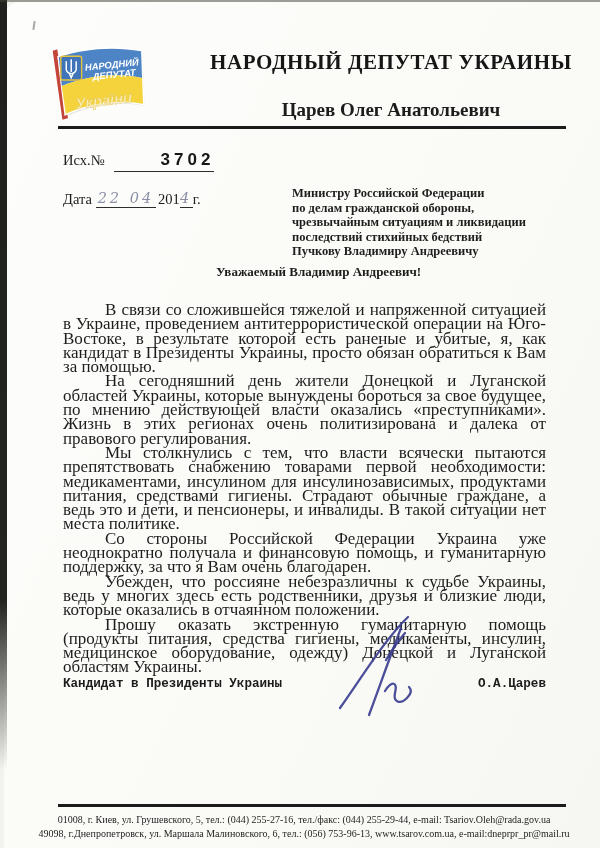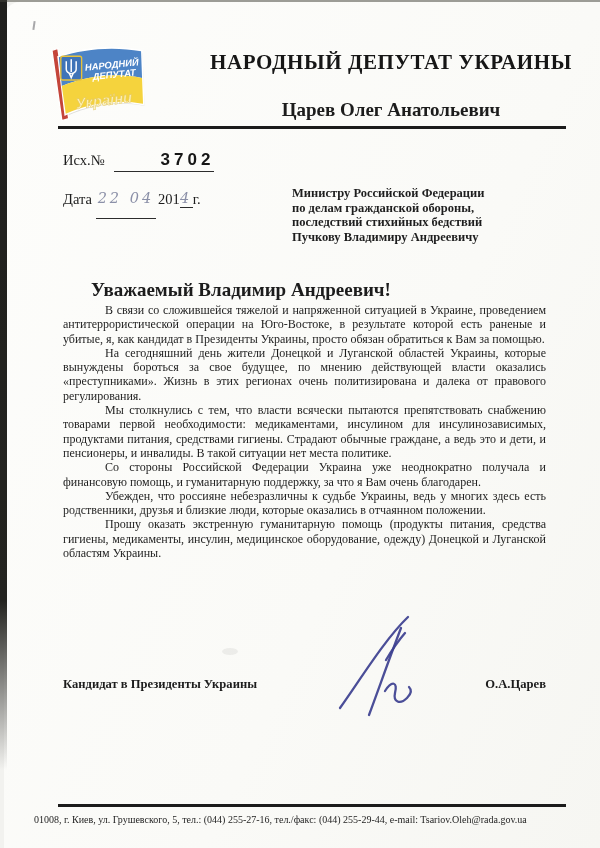--- a/index.html
+++ b/index.html
@@ -36,40 +36,40 @@
 
   .ref-out { position:absolute; left:63px; top:150px; font-size:14.5px; }
   .ref-number { display:inline-block; min-width:100px; text-align:right;
     border-bottom:1.6px solid #2c2c2c; margin-left:10px; padding-bottom:1px;
     font-family:"Liberation Sans", sans-serif; font-weight:bold; font-size:17px;
     letter-spacing:4px; color:#161616; }
   .ref-date { position:absolute; left:63px; top:191px; font-size:14.5px; }
   .hand { font-style:italic; color:var(--handwriting-ink); letter-spacing:3px;
     font-family:"DejaVu Serif", serif; }
   .date-line { display:inline-block; min-width:60px; text-align:center;
-    border-bottom:1.4px solid #2c2c2c; margin:0 2px 0 4px; padding-bottom:12px;
+    border-bottom:1.4px solid #2c2c2c; margin:0 2px 0 4px; padding-bottom:1px;
     transform:translateY(-1px); }
   .digit-line { display:inline-block; min-width:13px; text-align:center;
     border-bottom:1.4px solid #2c2c2c; padding-bottom:1px; transform:translateY(-1px); }
 
   .recipient { position:absolute; left:292px; top:186px; width:252px;
     font-weight:bold; font-size:12.5px; line-height:14.6px; color:#1e1e1e; }
 
-  .salutation { position:absolute; left:63px; top:279px; width:483px;
-    text-align:left; text-indent:28px; font-weight:bold; font-size:19px; }
+  .salutation { position:absolute; left:63px; top:264px; width:483px;
+    text-align:center; text-indent:28px; font-weight:bold; font-size:13px; }
 
   .body-text { position:absolute; left:63px; top:303px; width:483px;
-    font-size:12px; line-height:14.3px; text-align:justify; color:#1d1d1d; }
+    font-size:17px; line-height:14.3px; text-align:justify; color:#1d1d1d; }
   .body-text p { margin:0; text-indent:42px; }
 
   .sig-row { position:absolute; left:63px; top:677px; width:483px;
-    display:flex; justify-content:space-between; font-weight:bold; font-size:12.6px; }
+    display:flex; justify-content:space-between; font-weight:bold; font-size:12.6px;font-family:Liberation Mono, monospace; }
   .signature-svg { position:absolute; left:328px; top:610px; width:134px; height:118px; }
 
-  .footer { position:absolute; left:34px; top:813px; width:540px; text-align:left;
+  .footer { position:absolute; left:34px; top:813px; width:540px; text-align:center;
     font-size:10px; line-height:13.5px; color:#242424; }
 
   .flag-blue { fill:var(--flag-blue); }
   .flag-yellow { fill:var(--flag-yellow); }
   .pole-red { fill:var(--pole-red); }
   .sig-stroke { stroke:var(--signature-ink); fill:none; stroke-width:2.3;
     stroke-linecap:round; opacity:0.92; }
 </style>
 </head>
 <body style="--flag-blue: #4d84c6; --flag-yellow: #f5d33d; --pole-red: #c4453a; --signature-ink: #3c3f8f; --handwriting-ink: #8b90a8; --ink: #1c1c1c;">
@@ -117,20 +117,21 @@
     <span>Исх.№</span><span class="ref-number">3702</span>
   </div>
 
   <div class="ref-date">
     <span>Дата</span><span class="date-line hand">22 04</span><span>201</span><span class="digit-line hand">4</span><span>г.</span>
   </div>
 
   <div class="recipient">
       <div>Министру Российской Федерации</div>
       <div>по делам гражданской обороны,</div>
+      <div>чрезвычайным ситуациям и ликвидации</div>
       <div>последствий стихийных бедствий</div>
       <div>Пучкову Владимиру Андреевичу</div>
     </div>
 
   <div class="salutation">Уважаемый Владимир Андреевич!</div>
 
   <div class="body-text">
       <p>В связи со сложившейся тяжелой и напряженной ситуацией в Украине, проведением антитеррористической операции на Юго-Востоке, в результате которой есть раненые и убитые, я, как кандидат в Президенты Украины, просто обязан обратиться к Вам за помощью.</p>
       <p>На сегодняшний день жители Донецкой и Луганской областей Украины, которые вынуждены бороться за свое будущее, по мнению действующей власти оказались «преступниками». Жизнь в этих регионах очень политизирована и далека от правового регулирования.</p>
       <p>Мы столкнулись с тем, что власти всячески пытаются препятствовать снабжению товарами первой необходимости: медикаментами, инсулином для инсулинозависимых, продуктами питания, средствами гигиены. Страдают обычные граждане, а ведь это и дети, и пенсионеры, и инвалиды. В такой ситуации нет места политике.</p>
@@ -148,15 +149,16 @@
 
   <div class="sig-row">
     <span>Кандидат в Президенты Украины</span>
     <span>О.А.Царев</span>
   </div>
 
   <div class="rule rule-bottom"></div>
 
   <div class="footer">
       <div>01008, г. Киев, ул. Грушевского, 5, тел.: (044) 255-27-16, тел./факс: (044) 255-29-44, e-mail: Tsariov.Oleh@rada.gov.ua</div>
+      <div>49098, г.Днепропетровск, ул. Маршала Малиновского, 6, тел.: (056) 753-96-13, www.tsarov.com.ua, e-mail:dneprpr_pr@mail.ru</div>
     </div>
 
 </div>
 
 </body></html>

